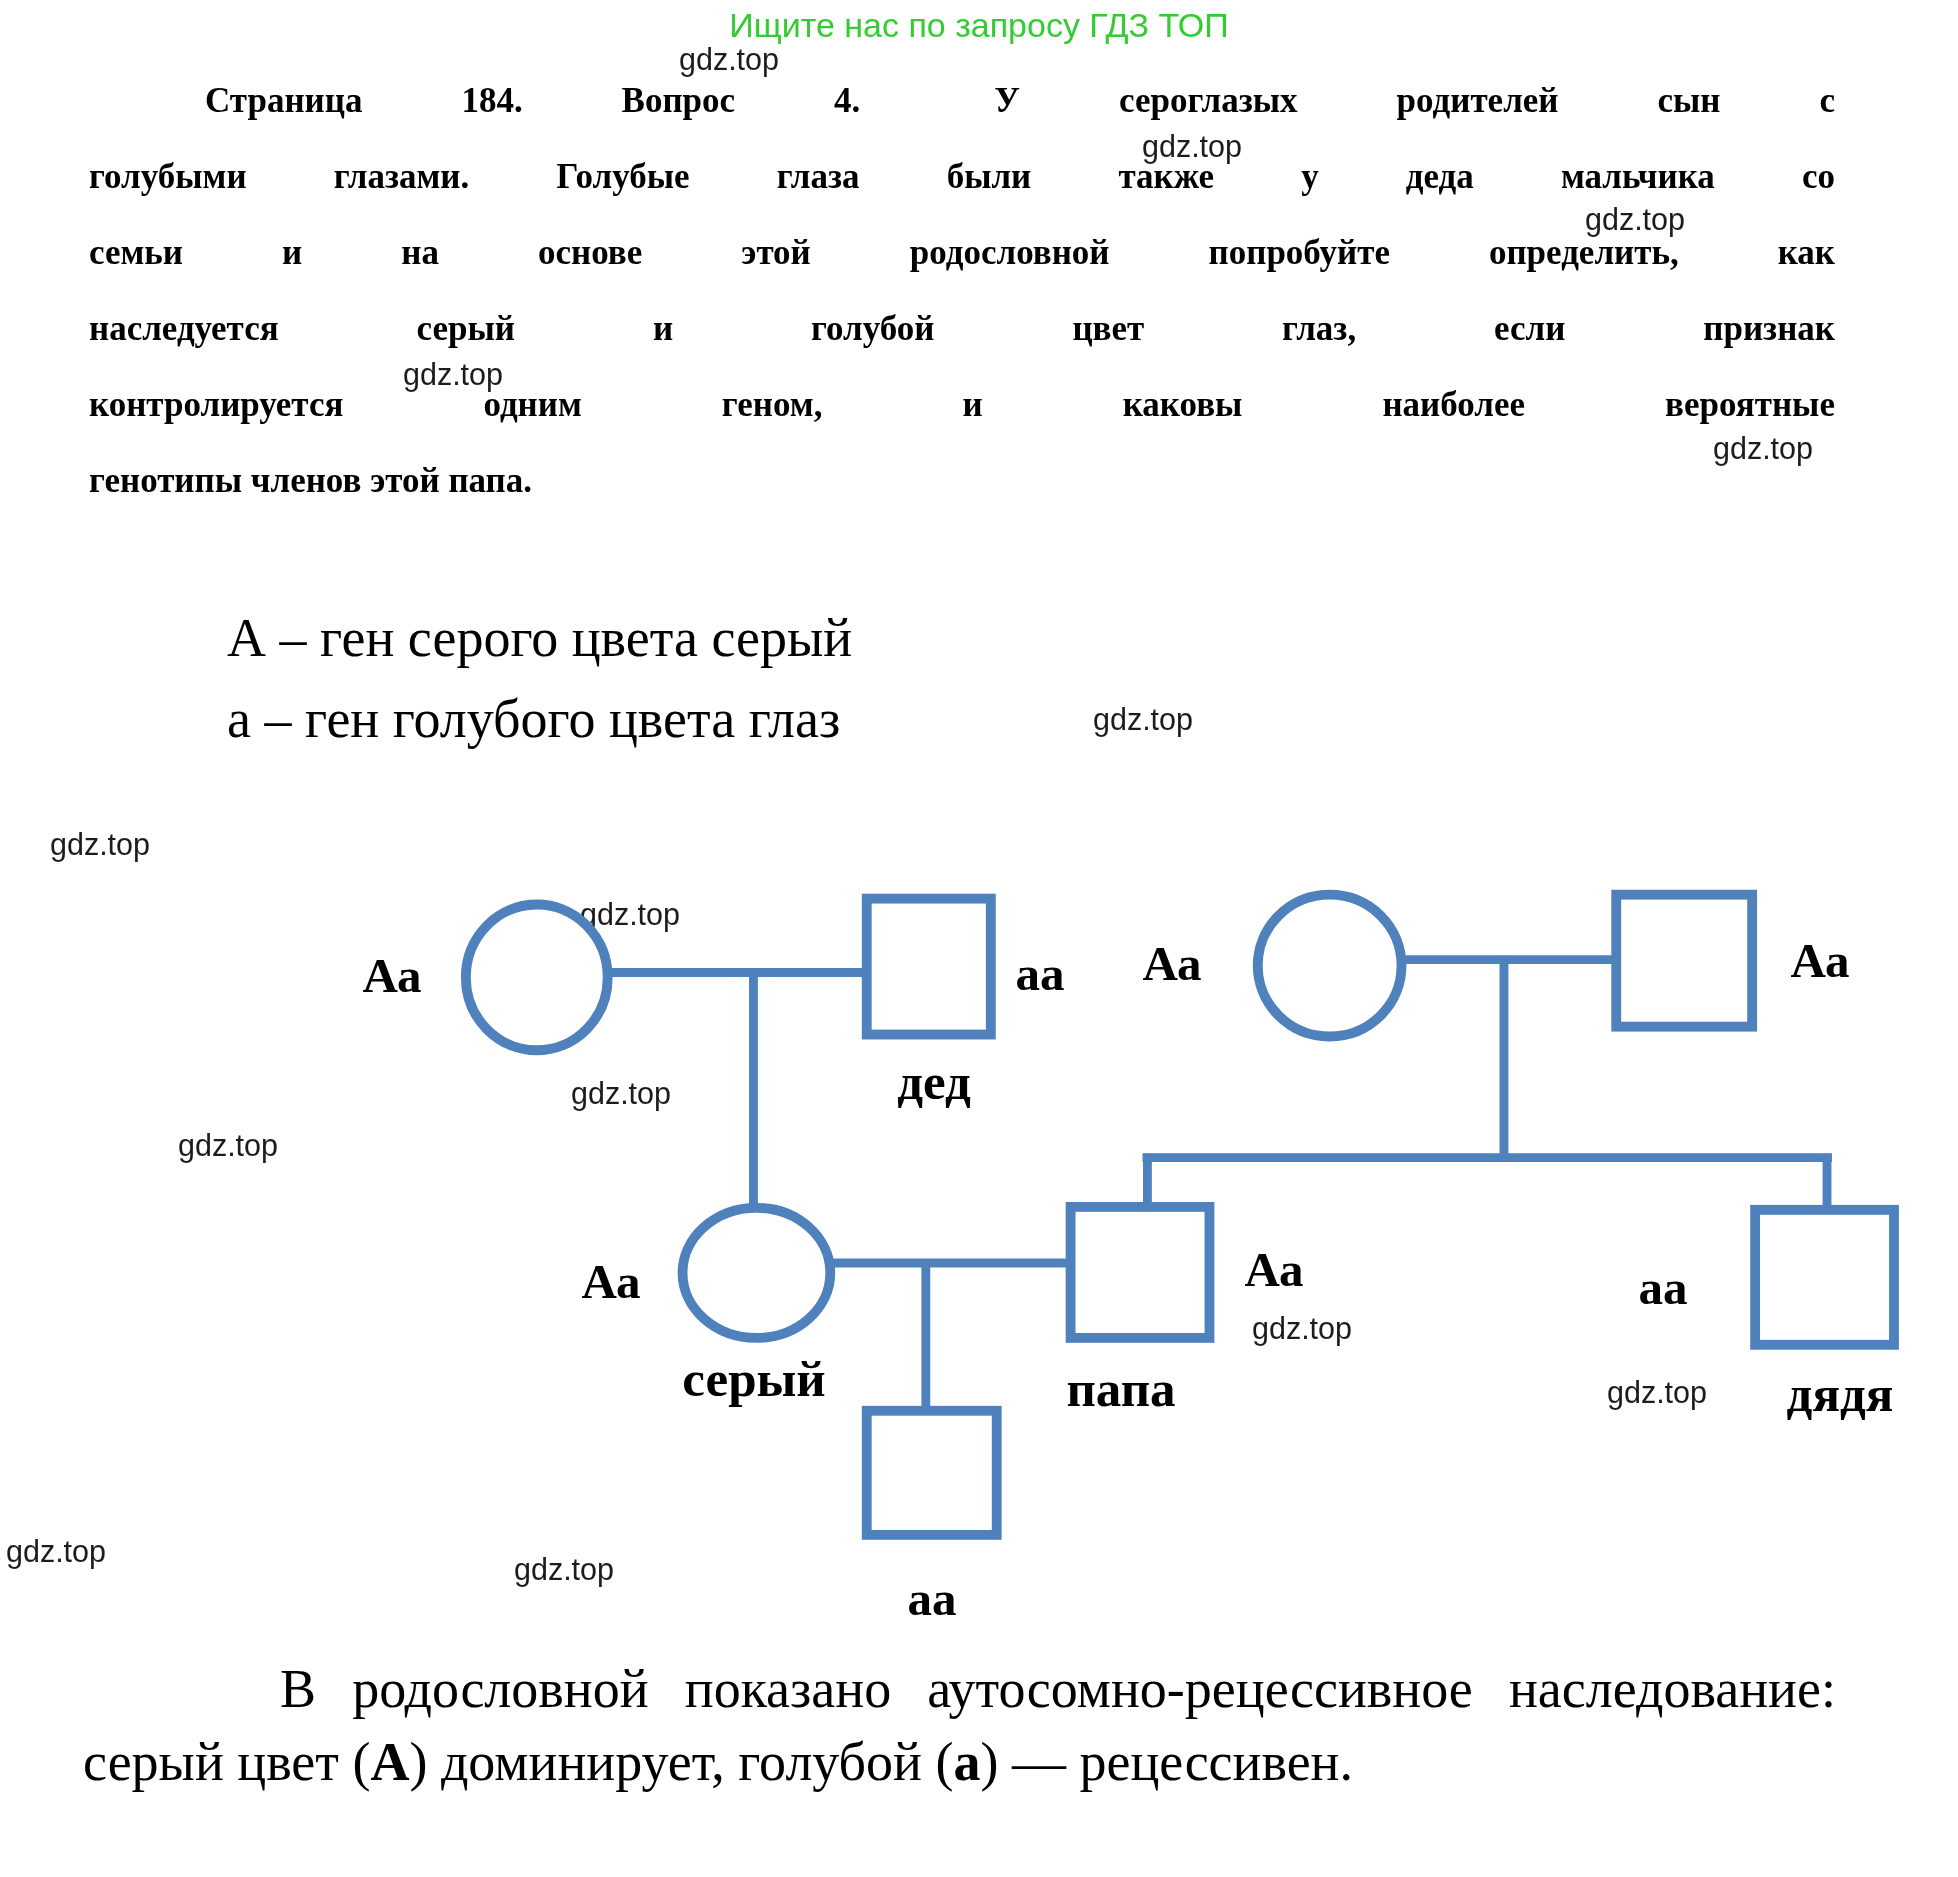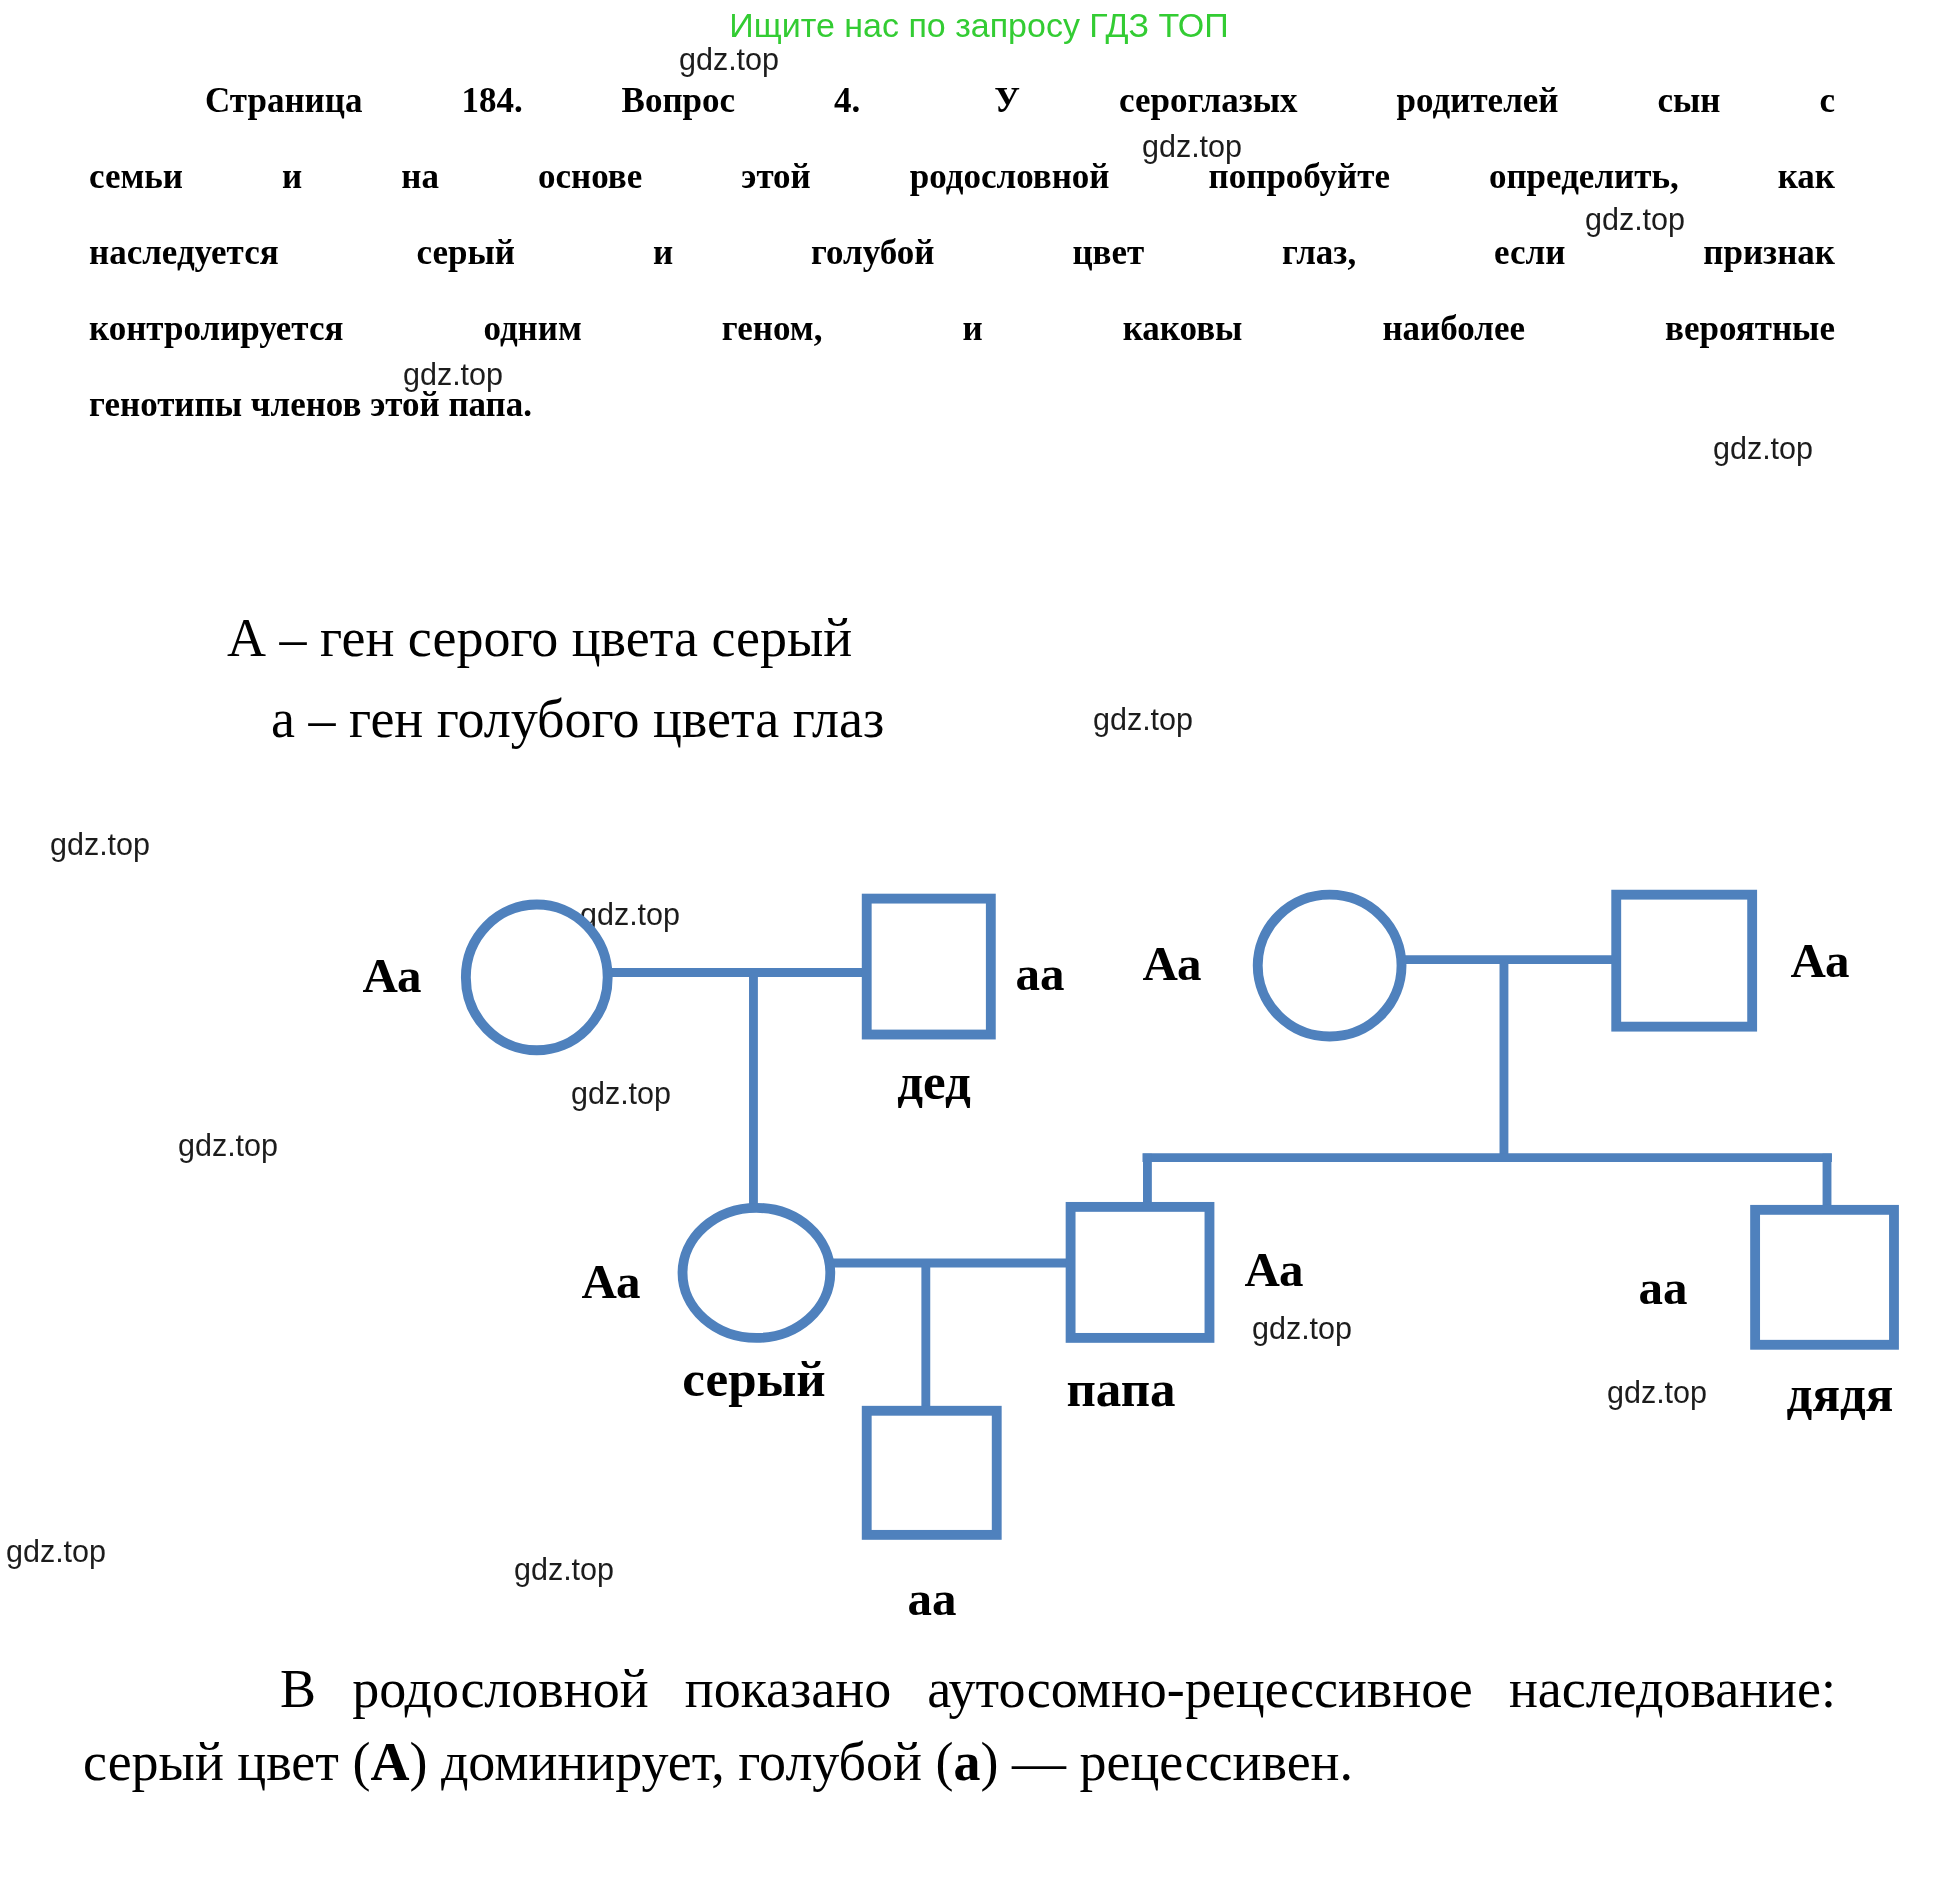--- a/index.html
+++ b/index.html
@@ -81,28 +81,29 @@
 </style>
 </head>
 <body>
 
 <div class="page">
 
   <div class="promo">Ищите нас по запросу ГДЗ ТОП</div>
 
   <div class="problem">
     <div class="pline first">Страница 184. Вопрос 4.  У сероглазых родителей сын с</div>
+    <div class="pline">голубыми глазами. Голубые глаза были также у деда мальчика со</div>
     <div class="pline">семьи и на основе этой родословной попробуйте определить, как</div>
     <div class="pline">наследуется серый и голубой цвет глаз, если признак</div>
     <div class="pline">контролируется одним геном, и каковы наиболее вероятные</div>
     <div class="pline last">генотипы членов этой папа.</div>
   </div>
 
   <div class="legend-line" style="top: 609px;">А – ген серого цвета серый</div>
-  <div class="legend-line" style="top: 690px; margin-left: 44px;">а – ген голубого цвета глаз</div>
+  <div class="legend-line" style="top: 690px;">а – ген голубого цвета глаз</div>
 
   <span class="wm" style="left:729px;  top:59px;">gdz.top</span>
   <span class="wm" style="left:1192px; top:146px;">gdz.top</span>
   <span class="wm" style="left:1635px; top:219px;">gdz.top</span>
   <span class="wm" style="left:453px;  top:374px;">gdz.top</span>
   <span class="wm" style="left:1763px; top:448px;">gdz.top</span>
   <span class="wm" style="left:1143px; top:719px;">gdz.top</span>
   <span class="wm" style="left:100px;  top:844px;">gdz.top</span>
   <span class="wm" style="left:630px;  top:914px;">gdz.top</span>
   <span class="wm" style="left:621px;  top:1093px;">gdz.top</span>

